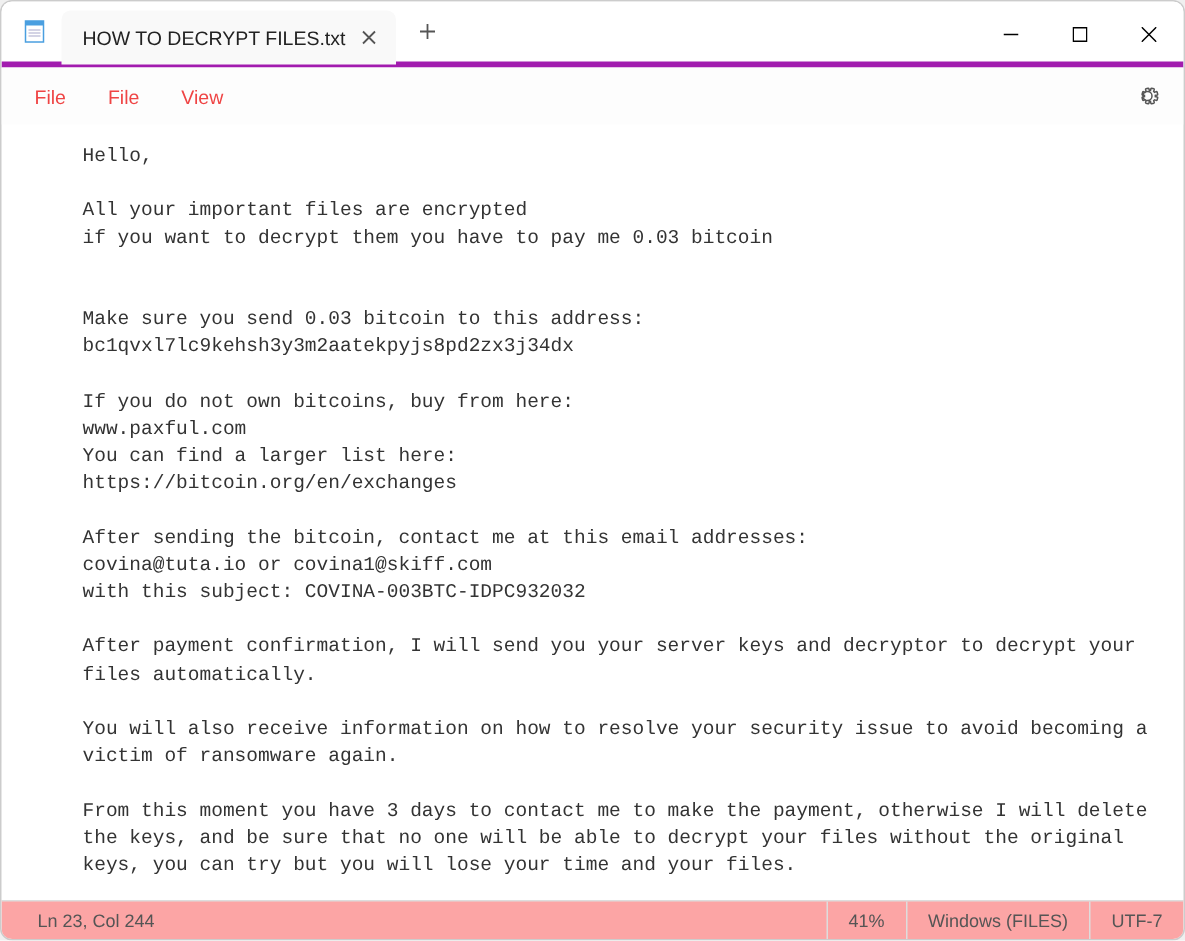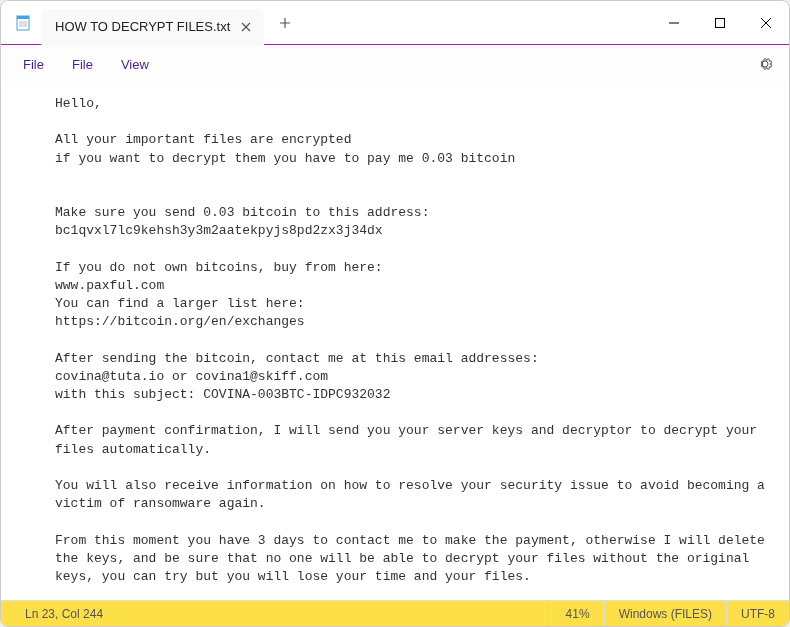--- a/index.html
+++ b/index.html
@@ -22,21 +22,21 @@
       flex-direction: column;
       border: 1px solid #ccc;
       border-radius: 8px;
       overflow: hidden;
     }
     .titlebar {
       height: 44px;
       display: flex;
       align-items: center;
       background: #fff;
-      border-bottom: 1px solid #a21caf;
+      border-bottom: 4px solid #a21caf;
       position: relative;
     }
     .app-icon {
       width: 16px;
       height: 16px;
       margin-left: 14px;
       margin-right: 10px;
       display: flex;
       align-items: center;
       justify-content: center;
@@ -101,21 +101,21 @@
       height: 38px;
       display: flex;
       align-items: center;
       background: #fdfdfd;
       padding: 0 8px;
       position: relative;
     }
     .menu-item {
       padding: 6px 14px;
       font-size: 13px;
-      color: #4c1d95;
+      color: #ef4444;
       cursor: pointer;
       border-radius: 4px;
     }
     .settings-icon {
       margin-left: auto;
       width: 32px;
       height: 32px;
       display: flex;
       align-items: center;
       justify-content: center;
@@ -131,21 +131,21 @@
       color: #333;
       overflow: hidden;
       white-space: pre-wrap;
       word-wrap: break-word;
       margin-left: 36px;
     }
     .statusbar {
       height: 26px;
       display: flex;
       align-items: center;
-      background: #fde047;
+      background: #fca5a5;
       border-top: 1px solid #ddd;
       font-size: 12px;
       color: #555;
     }
     .status-cell {
       padding: 0 14px;
       border-left: 1px solid #ddd;
       height: 100%;
       display: flex;
       align-items: center;
@@ -238,15 +238,15 @@
 
 You will also receive information on how to resolve your security issue to avoid becoming a victim of ransomware again.
 
 From this moment you have 3 days to contact me to make the payment, otherwise I will delete the keys, and be sure that no one will be able to decrypt your files without the original keys, you can try but you will lose your time and your files.</div>
 
   <div class="statusbar">
     <div class="status-cell">Ln 23, Col 244</div>
     <div class="status-spacer"></div>
     <div class="status-cell">41%</div>
     <div class="status-cell">Windows (FILES)</div>
-    <div class="status-cell">UTF-8</div>
+    <div class="status-cell">UTF-7</div>
   </div>
 </div>
 
 </body></html>

